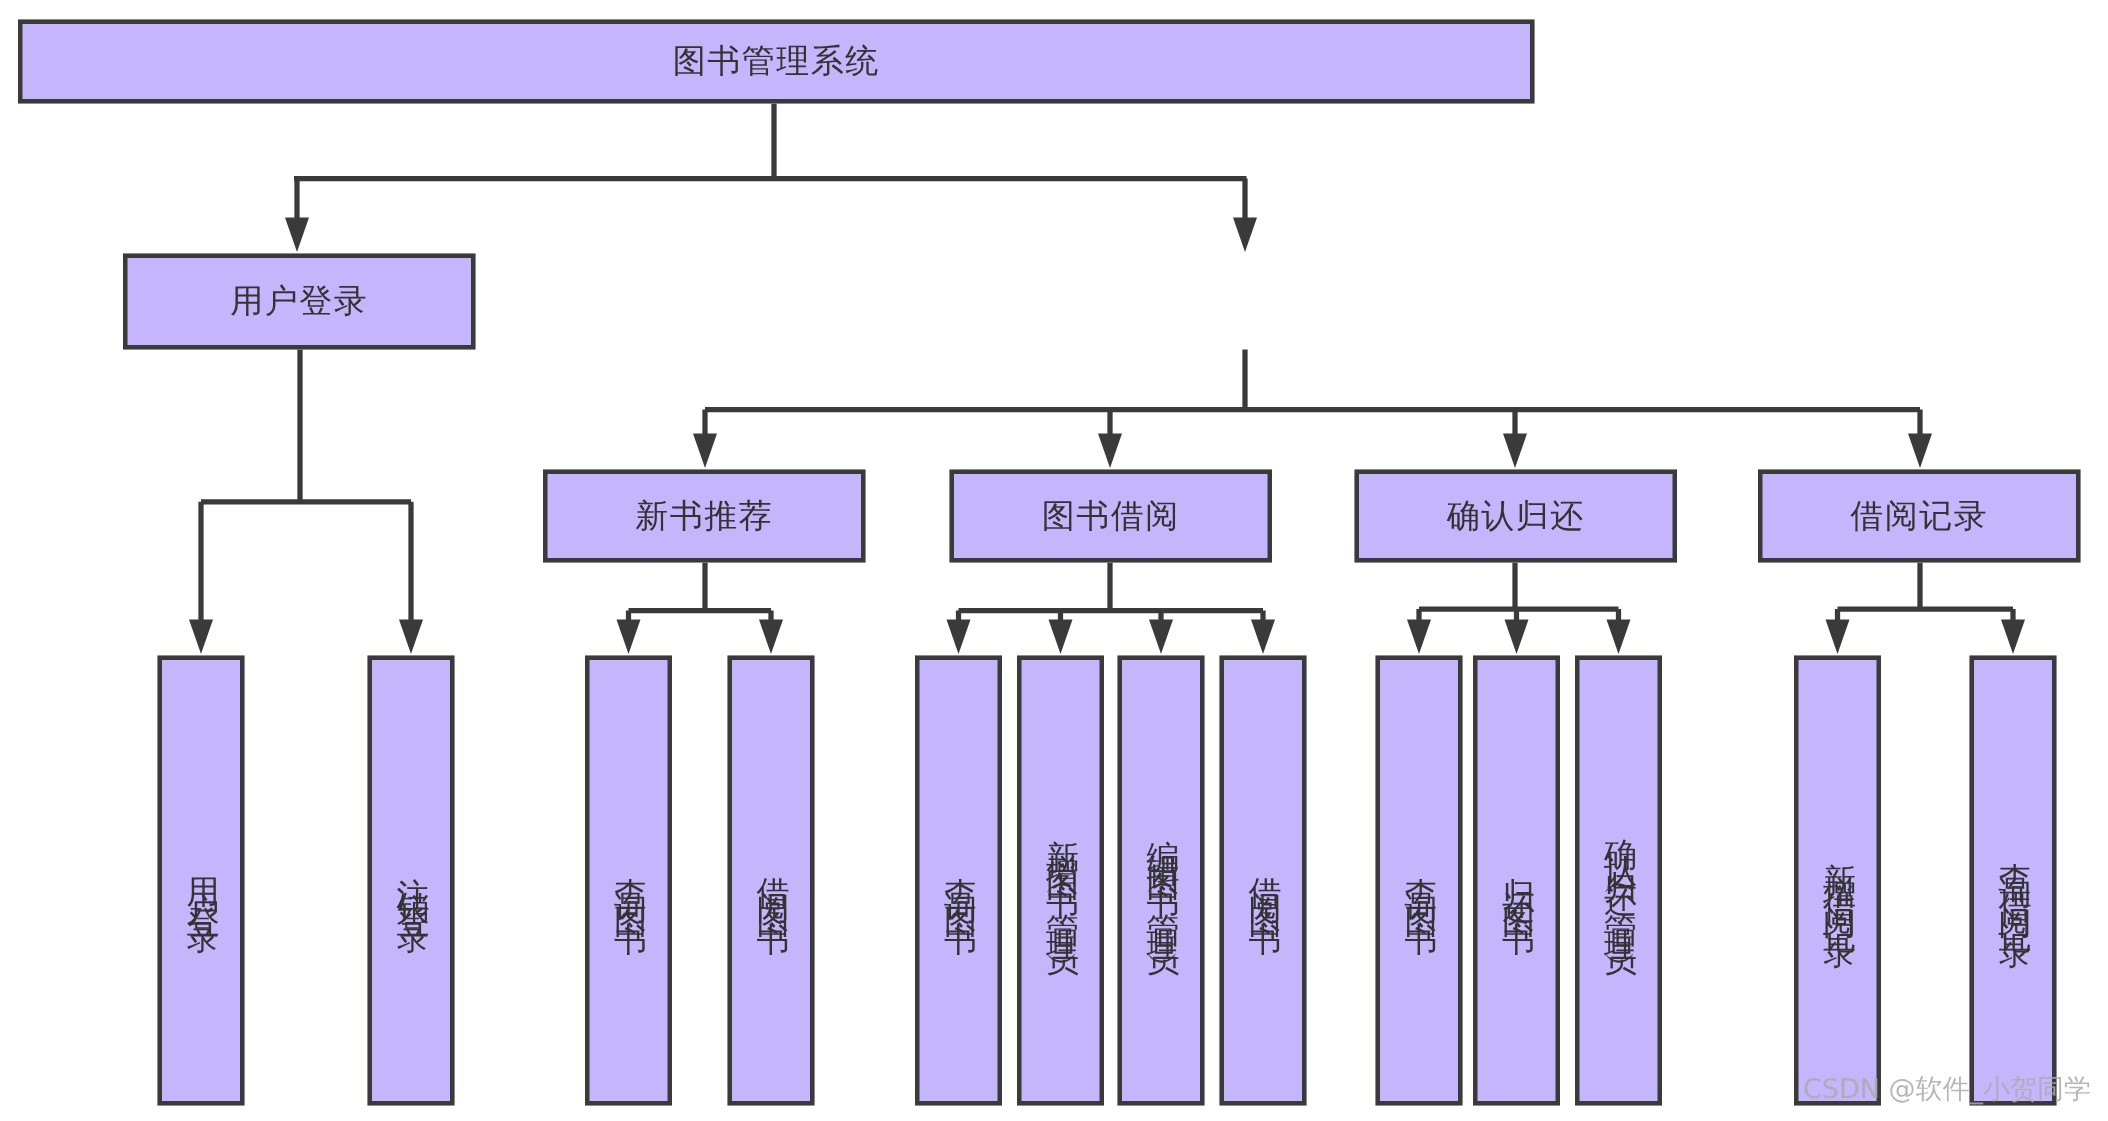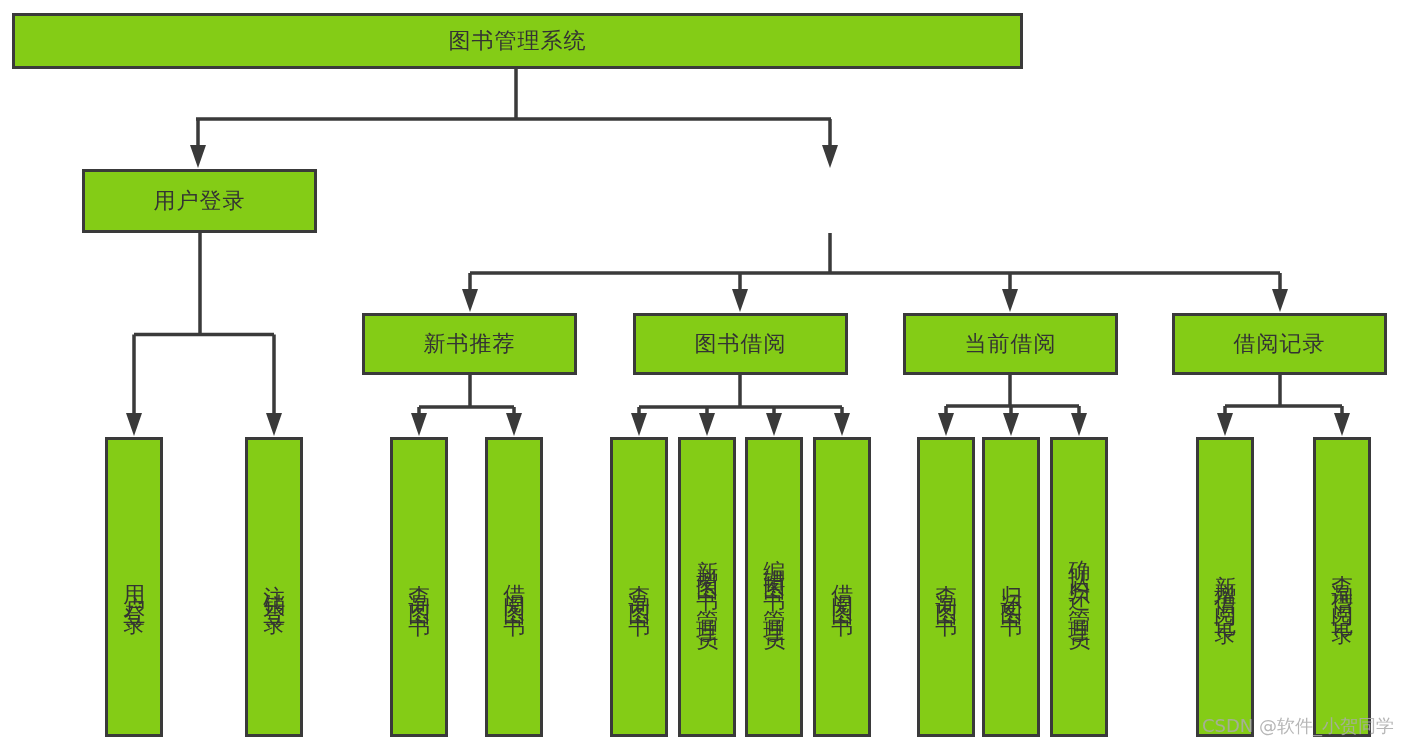--- a/index.html
+++ b/index.html
@@ -19,21 +19,21 @@
     position: absolute;
     left: 0;
     top: 0;
     width: 1405px;
     height: 747px;
   }
   .box {
     position: absolute;
     box-sizing: border-box;
     border: 3px solid #3a3a3a;
-    background: #84cc16;
+    background: #c4b5fd;
     display: flex;
     align-items: center;
     justify-content: center;
     color: #333333;
   }
   .hlabel {
     font-size: 22px;
     letter-spacing: 1px;
     white-space: nowrap;
   }
@@ -105,21 +105,21 @@
     <span class="hlabel">用户登录</span>
   </div>
 
   <div class="box" style="left:633px; top:313px; width:215px; height:62px;">
     <span class="hlabel">图书借阅</span>
   </div>
   <div class="box" style="left:362px; top:313px; width:215px; height:62px;">
     <span class="hlabel">新书推荐</span>
   </div>
   <div class="box" style="left:903px; top:313px; width:215px; height:62px;">
-    <span class="hlabel">当前借阅</span>
+    <span class="hlabel">确认归还</span>
   </div>
   <div class="box" style="left:1172px; top:313px; width:215px; height:62px;">
     <span class="hlabel">借阅记录</span>
   </div>
 
   <div class="box leaf" style="left:105px; top:437px; width:58px; height:300px;">
     <span class="vtext">用户登录</span>
   </div>
   <div class="box leaf" style="left:245px; top:437px; width:58px; height:300px;">
     <span class="vtext">注销登录</span>

